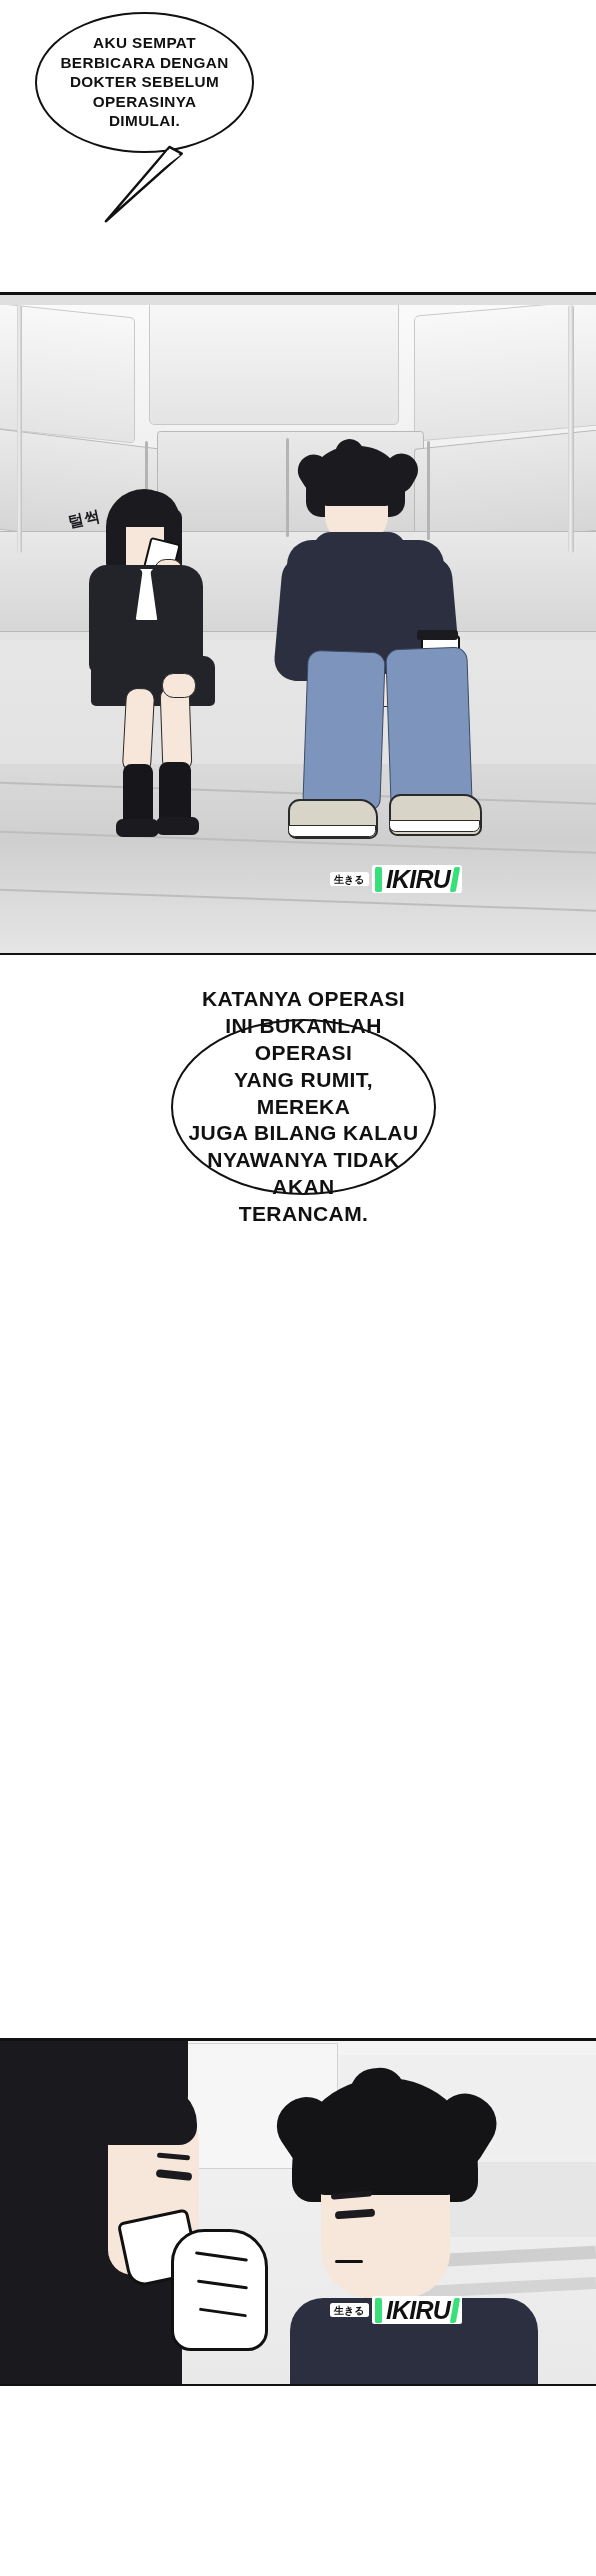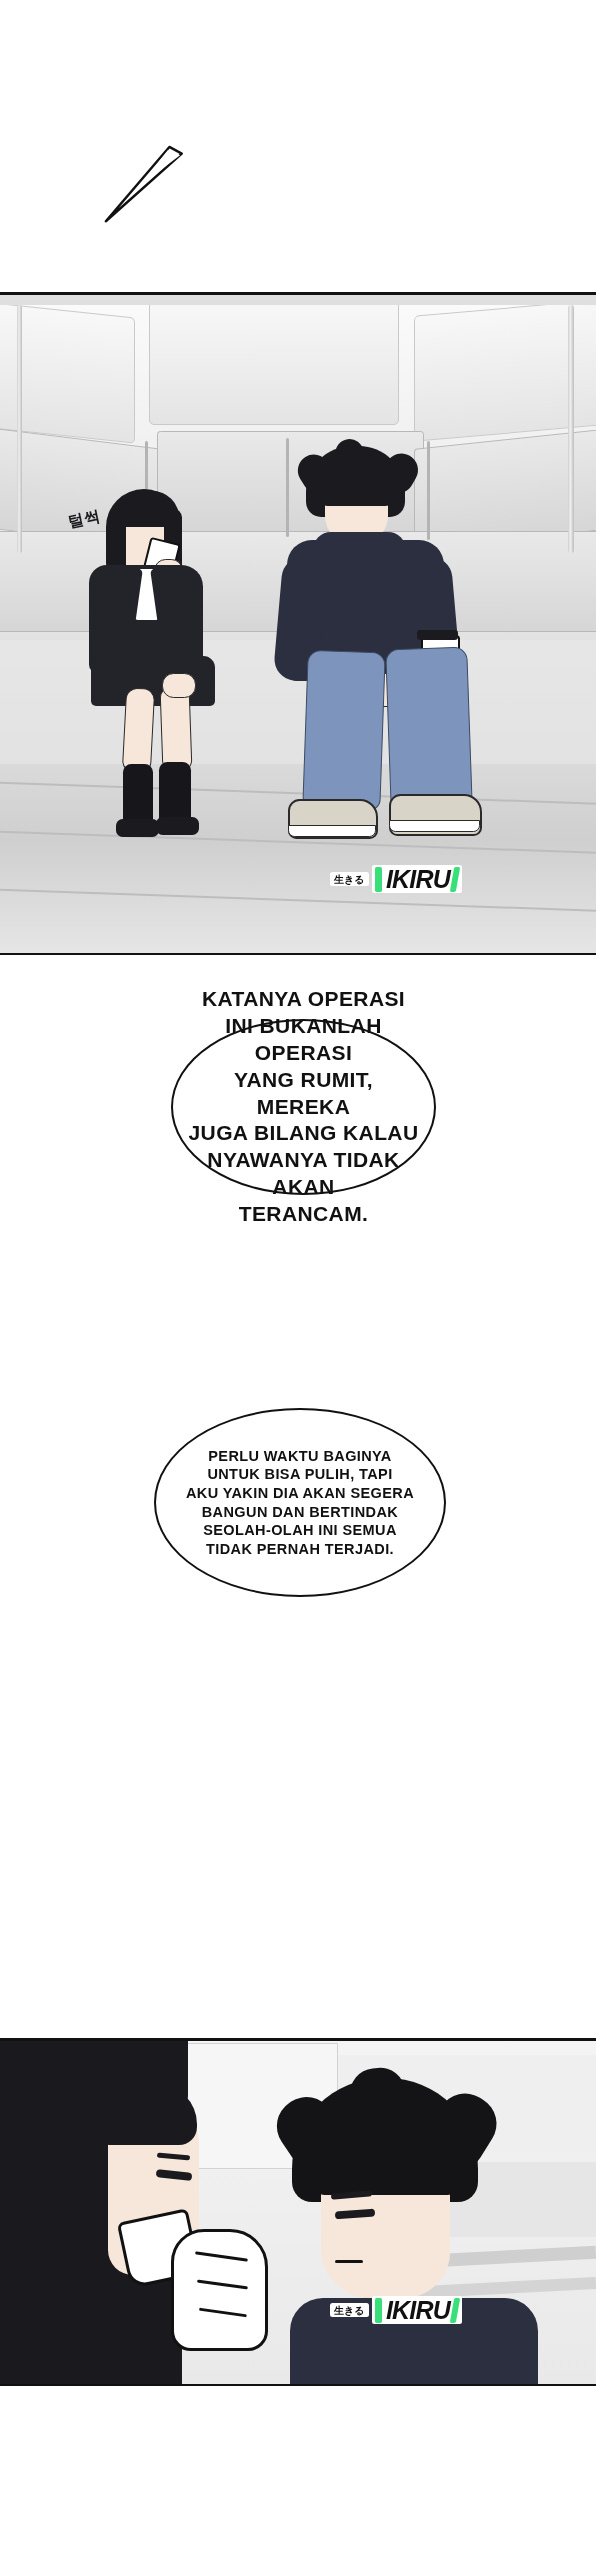--- a/index.html
+++ b/index.html
@@ -221,20 +221,27 @@
 <body>
 
 <div class="page">
 
   <div class="tail" style="left:91px; top:145px; width:99px; height:79px;">
     <svg width="99" height="79" viewBox="0 0 120 95">
       <path d="M95 2 L110 10 L18 92 Z" fill="#ffffff" stroke="#111111" stroke-width="3" stroke-linejoin="round"></path>
       <path d="M93 6 L108 12 L60 48 Z" fill="#ffffff" stroke="none"></path>
     </svg>
   </div>
+  <div class="bubble" style="left:35px; top:11.6px; width:219px; height:141px;">
+    <div class="text" style="font-size:15.3px;">AKU SEMPAT
+BERBICARA DENGAN
+DOKTER SEBELUM
+OPERASINYA
+DIMULAI.</div>
+  </div>
 
   <div class="panel" id="panel-train">
     <div class="panel-border-top"></div>
     <div class="panel-border-bottom"></div>
 
     <div class="train-wall"></div>
 
     <div class="train-window" style="left:-8.3px; top:18px; width:141px; height:124px; transform:skewY(6deg);"></div>
     <div class="train-window" style="left:149px; top:6.6px; width:248px; height:124px;"></div>
     <div class="train-window" style="left:414px; top:15px; width:199px; height:124px; transform:skewY(-5deg);"></div>
@@ -336,28 +343,20 @@
 
   <div class="bubble" style="left:171px; top:1019px; width:265px; height:176px;">
     <div class="text" style="font-size:21px;">KATANYA OPERASI
 INI BUKANLAH OPERASI
 YANG RUMIT, MEREKA
 JUGA BILANG KALAU
 NYAWANYA TIDAK AKAN
 TERANCAM.</div>
   </div>
 
-  <div class="bubble" style="left:154px; top:1408px; width:292px; height:189px;">
-    <div class="text" style="font-size:14.5px;">PERLU WAKTU BAGINYA
-UNTUK BISA PULIH, TAPI
-AKU YAKIN DIA AKAN SEGERA
-BANGUN DAN BERTINDAK
-SEOLAH-OLAH INI SEMUA
-TIDAK PERNAH TERJADI.</div>
-  </div>
 
   <div class="panel" id="panel-closeup">
     <div class="panel-border-top"></div>
     <div class="panel-border-bottom"></div>
 
     <div class="cu-bg-band" style="left:315px; top:16.6px; width:282px; height:99px; background:#efefef;"></div>
     <div class="cu-bg-band" style="left:348px; top:124px; width:248px; height:75px; background:#e6e6e6;"></div>
     <div class="cu-bg-band" style="left:356px; top:214px; width:240px; height:13.3px; background:#cfcfcf; transform:rotate(-3deg);"></div>
     <div class="cu-bg-band" style="left:364px; top:245px; width:232px; height:11.6px; background:#d4d4d4; transform:rotate(-3deg);"></div>
     <div class="cu-bg-band" style="left:162px; top:5px; width:174px; height:124px; background:#f6f6f6; border:1.7px solid #d2d2d2;"></div>

